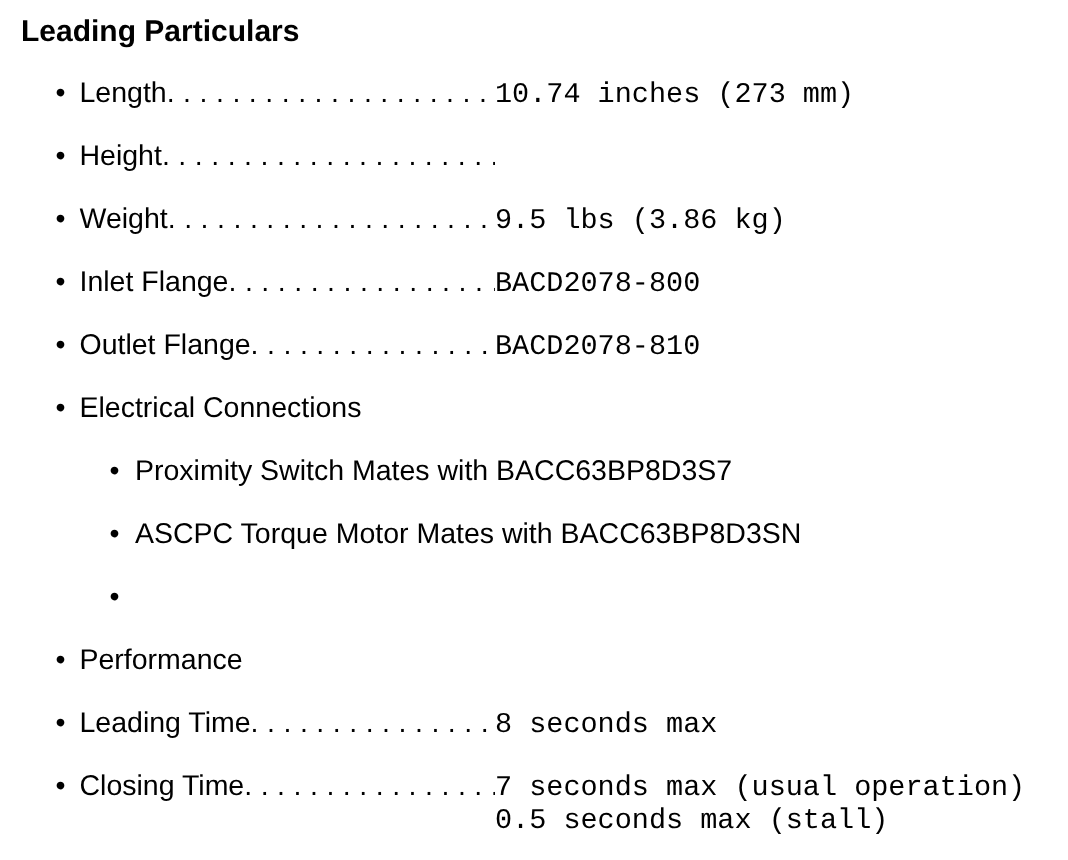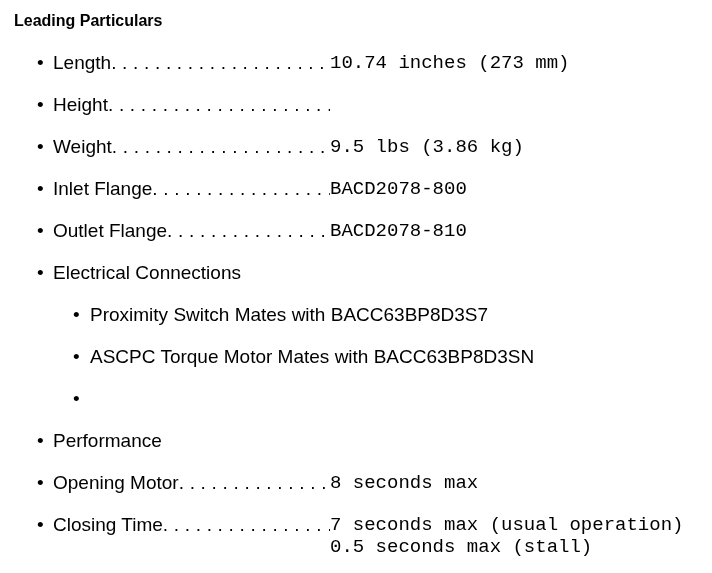--- a/index.html
+++ b/index.html
@@ -14,21 +14,21 @@
     background: #ffffff;
     color: #000000;
     font-family: "Liberation Sans", sans-serif;
     font-size: 19px;
     line-height: 22px;
     overflow: hidden;
   }
   .title {
     margin: 0;
     padding: 10px 0 0 14px;
-    font-size: 16px;
+    font-size: 20px;
     font-weight: bold;
     line-height: 22px;
     color: #000000;
   }
   .row {
     display: flex;
     align-items: flex-start;
     margin-left: 37px;
     margin-top: 20px;
     white-space: nowrap;
@@ -118,21 +118,21 @@
     <span class="bullet">•</span>
 
   </div>
       <div class="row lvl1">
     <span class="bullet">•</span>
     <span class="label-leader"><span class="label">Performance</span></span>
 
   </div>
       <div class="row lvl1">
     <span class="bullet">•</span>
-    <span class="label-leader has-leader"><span class="label">Opening Motor</span><span class="leader">. . . . . . . . . . . . . . . . . . . . . . . . . . . . . . </span></span>
+    <span class="label-leader has-leader"><span class="label">Leading Time</span><span class="leader">. . . . . . . . . . . . . . . . . . . . . . . . . . . . . . </span></span>
     <span class="value">
           <div>8 seconds max</div>
         </span>
   </div>
       <div class="row lvl1">
     <span class="bullet">•</span>
     <span class="label-leader has-leader"><span class="label">Closing Time</span><span class="leader">. . . . . . . . . . . . . . . . . . . . . . . . . . . . . . </span></span>
     <span class="value">
           <div>7 seconds max (usual operation)</div>
           <div>0.5 seconds max (stall)</div>

